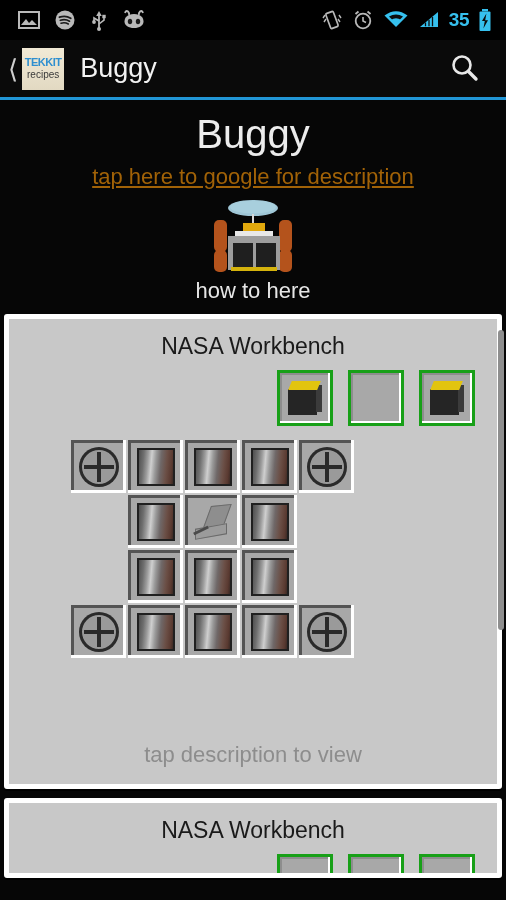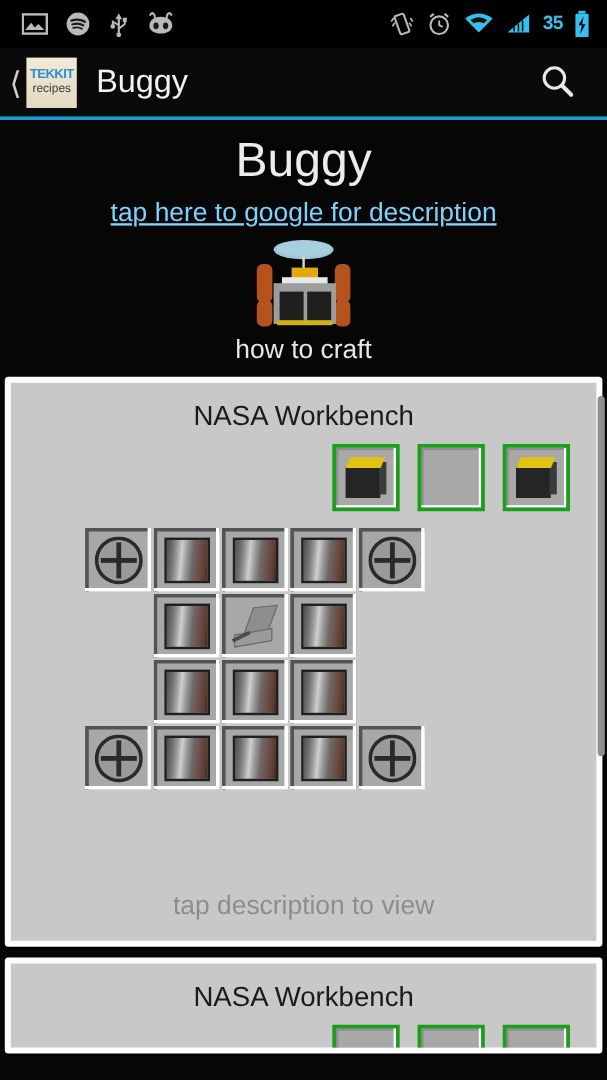--- a/index.html
+++ b/index.html
@@ -16,21 +16,21 @@
     height: 40px; width: 100%;
     background: #000;
     display: flex; align-items: center;
     padding: 0 10px;
     position: relative;
   }
   .sb-left { display: flex; align-items: center; gap: 14px; padding-left: 8px; }
   .sb-right { margin-left: auto; display: flex; align-items: center; gap: 9px; padding-right: 4px;}
   .sb-ico { display: block; }
   .battery-pct {
-    color: #36c0ee; font-size: 16px; font-weight: bold;
+    color: #36c0ee; font-size: 19px; font-weight: bold;
     letter-spacing: -0.5px;
   }
   .clock {
     color: #36c0ee; font-size: 26px; font-weight: 400;
     letter-spacing: 0px; margin-left: 3px;
   }
 
   
   .actionbar {
     height: 60px; width: 100%;
@@ -65,21 +65,21 @@
   }
   .search-btn { margin-left: auto; padding-right: 24px; display: flex; }
 
   
   .hero { text-align: center; padding-top: 8px; background: #060606; }
   .hero-title {
     color: #ececec; font-size: 40px; font-weight: 400;
     line-height: 52px;
   }
   .hero-link {
-    color: #7dd3fc; font-size: 22px;
+    color: #a16207; font-size: 22px;
     text-decoration: underline; display: inline-block;
     margin-top: 4px;
   }
   .sprite-wrap { margin-top: 8px; height: 78px; display:flex; align-items:center; justify-content:center; }
   .hero-sub {
     color: #e6e6e6; font-size: 22px; margin-top: 2px; padding-bottom: 10px;
   }
 
   
   .cards { padding: 0 4px; }
@@ -284,21 +284,21 @@
         <rect x="16" y="52" width="13" height="22" rx="5" fill="#b4531c"></rect>
         <rect x="81" y="52" width="13" height="22" rx="5" fill="#b4531c"></rect>
         <rect x="45" y="25" width="22" height="9" fill="#e2a90d"></rect>
         <rect x="37" y="33" width="38" height="12" fill="#e8e8e8"></rect>
         <rect x="30" y="38" width="52" height="34" fill="#9d9d9d"></rect>
         <rect x="35" y="45" width="20" height="24" fill="#1f1f1f"></rect>
         <rect x="58" y="45" width="20" height="24" fill="#1f1f1f"></rect>
         <rect x="33" y="69" width="46" height="4" fill="#d4b20c"></rect>
       </svg>
     </div>
-    <div class="hero-sub">how to craft</div>
+    <div class="hero-sub">how to here</div>
   </div>
 
   <div class="cards">
 
     <div class="card">
       <div class="card-title">NASA Workbench</div>
 
       <div class="tool-row">
         <div class="tool-slot">
           <div class="blk">

